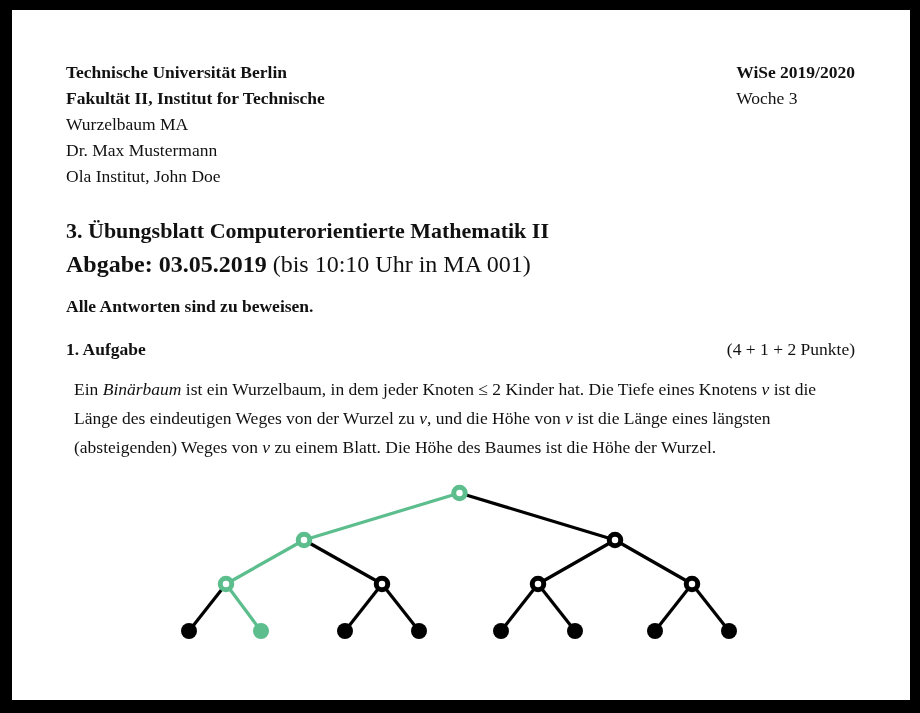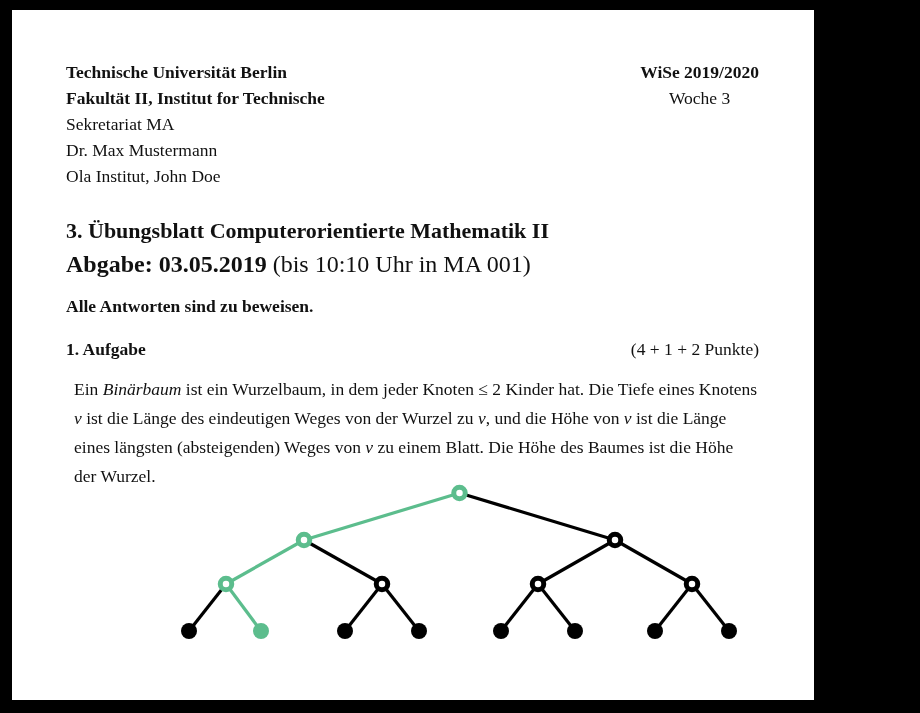--- a/index.html
+++ b/index.html
@@ -7,41 +7,41 @@
     padding: 0;
     width: 920px;
     height: 713px;
     background: #000000;
     font-family: "Liberation Serif", "DejaVu Serif", serif;
   }
   .page {
     position: absolute;
     left: 12px;
     top: 10px;
-    width: 802px;
+    width: 898px;
     height: 690px;
     background: #ffffff;
     color: #111111;
     overflow: hidden;
   }
   .content {
     padding: 49px 55px 0 54px;
   }
   .bold { font-weight: bold; }
   .header {
     display: flex;
     justify-content: space-between;
     align-items: flex-start;
   }
   .header .line {
     font-size: 17.5px;
     line-height: 26px;
     white-space: nowrap;
   }
-  .header-right { text-align: center; }
+  .header-right { text-align: left; }
   .title-block { text-align: left; }
   .main-title {
     margin: 27px 0 0 0;
     font-size: 22px;
     line-height: 30px;
     font-weight: bold;
   }
   .deadline-line {
     margin-top: 5px;
     font-size: 24px;
@@ -79,21 +79,21 @@
 </head>
 <body>
 
 <div class="page">
   <div class="content">
 
     <div class="header">
       <div class="header-left">
         <div class="line bold">Technische Universität Berlin</div>
         <div class="line bold">Fakultät II, Institut for Technische</div>
-        <div class="line">Sekretariat MA</div>
+        <div class="line">Wurzelbaum MA</div>
         <div class="line">Dr. Max Mustermann</div>
         <div class="line">Ola Institut, John Doe</div>
       </div>
       <div class="header-right">
         <div class="line bold">WiSe 2019/2020</div>
         <div class="line">Woche 3</div>
       </div>
     </div>
 
     <div class="title-block">

